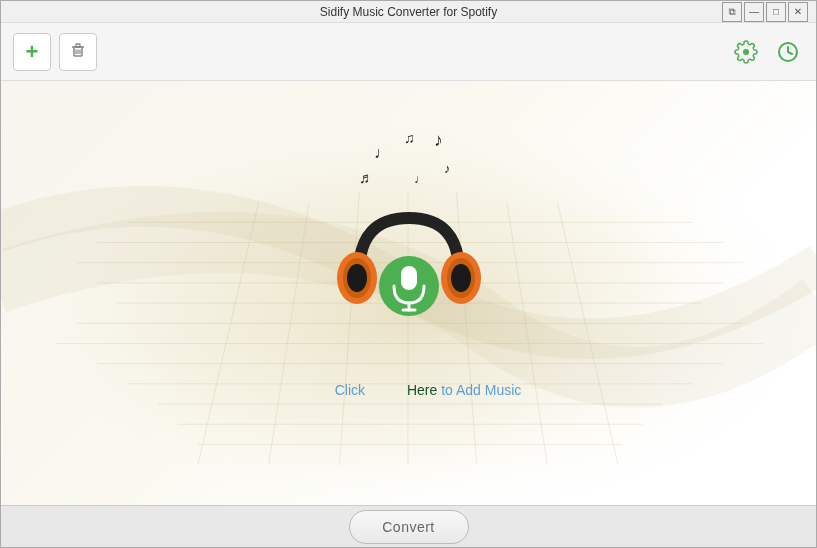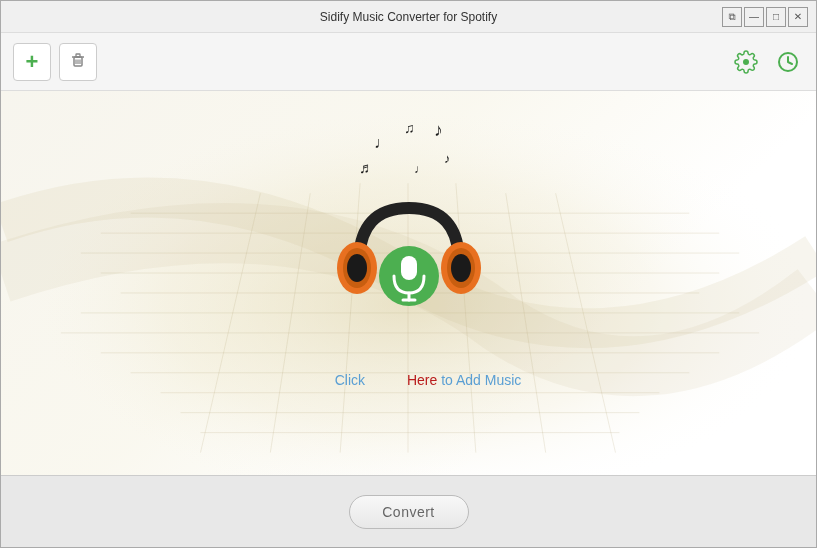--- a/index.html
+++ b/index.html
@@ -17,21 +17,21 @@
       width: 817px;
       height: 548px;
       display: flex;
       flex-direction: column;
       border: 1px solid #aaa;
       background: #f0f0f0;
     }
 
     
     .title-bar {
-      height: 32px;
+      height: 22px;
       background: #f0f0f0;
       display: flex;
       align-items: center;
       justify-content: space-between;
       padding: 0 8px;
       flex-shrink: 0;
       border-bottom: 1px solid #ddd;
     }
 
     .title-bar-title {
@@ -168,21 +168,21 @@
       position: relative;
       z-index: 2;
       font-size: 14px;
       color: #5a9fd4;
       cursor: pointer;
       margin-top: 10px;
     }
 
     
     .footer {
-      height: 72px;
+      height: 42px;
       background: #e8e8e8;
       display: flex;
       align-items: center;
       justify-content: center;
       flex-shrink: 0;
       border-top: 1px solid #ccc;
     }
 
     .convert-btn {
       width: 120px;
@@ -325,21 +325,21 @@
         <rect x="72" y="78" width="16" height="24" rx="8" fill="white"></rect>
         <path d="M65,98 Q65,115 80,115 Q95,115 95,98" fill="none" stroke="white" stroke-width="3" stroke-linecap="round"></path>
         <line x1="80" y1="115" x2="80" y2="122" stroke="white" stroke-width="3" stroke-linecap="round"></line>
         <line x1="74" y1="122" x2="86" y2="122" stroke="white" stroke-width="3" stroke-linecap="round"></line>
 
         <ellipse cx="76" cy="86" rx="3" ry="5" fill="rgba(255,255,255,0.4)"></ellipse>
       </svg>
     </div>
 
     <div class="add-audio-link">
-      <span style="color:#5a9fd4;margin-left:39px;">Click </span><span style="color:#b91c1c;margin-left:38px;">Here</span><span style="color:#5a9fd4;"> to Add Music</span>
+      <span style="color:#5a9fd4;margin-left:39px;">Click </span><span style="color:#14532d;margin-left:38px;">Here</span><span style="color:#5a9fd4;"> to Add Music</span>
     </div>
 
   </div>
 
   <div class="footer">
     <button class="convert-btn">Convert</button>
   </div>
 
 </div>
 

